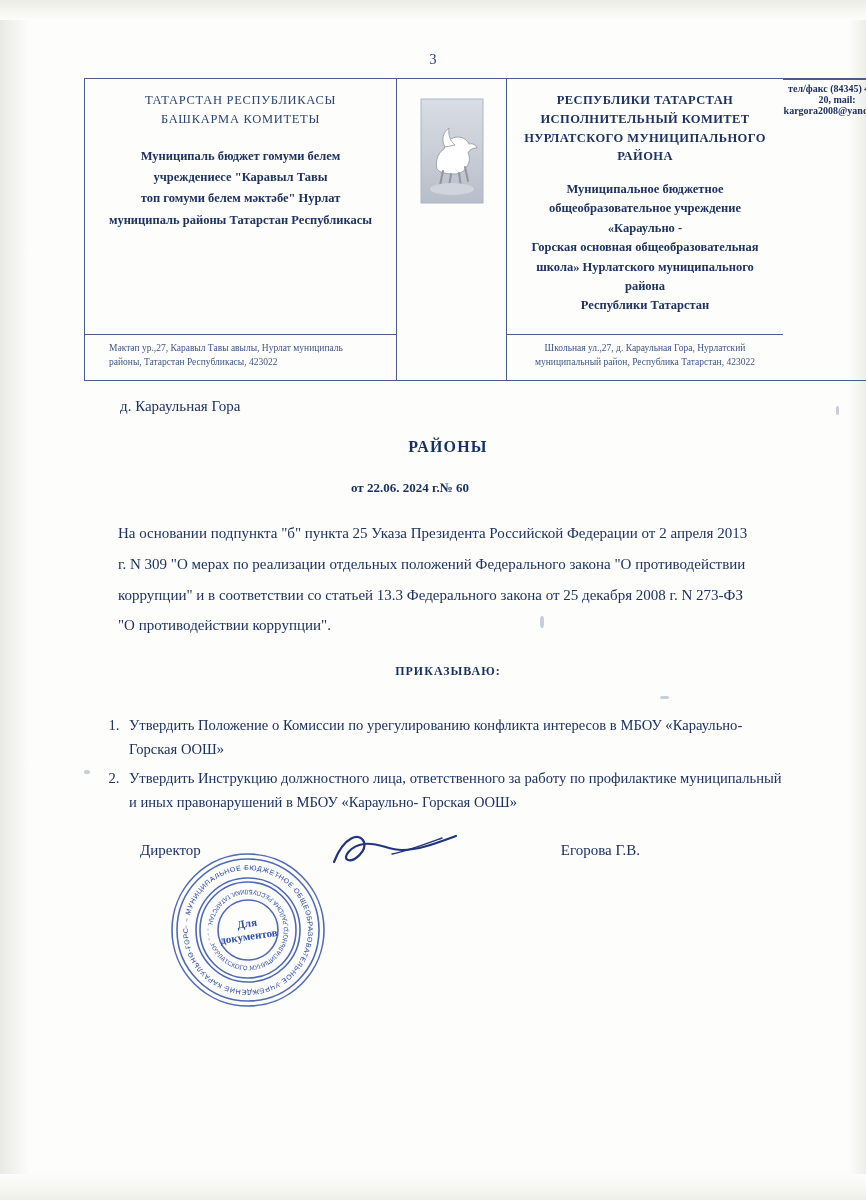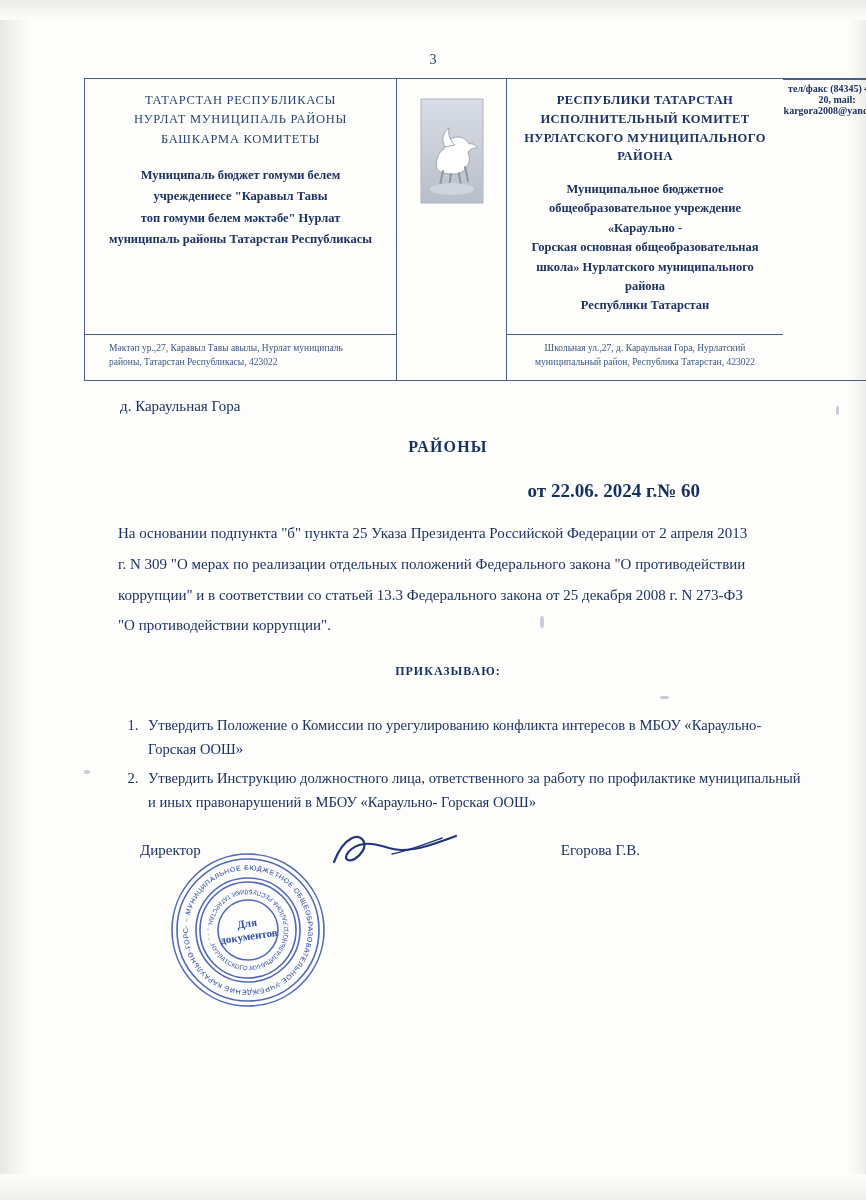--- a/index.html
+++ b/index.html
@@ -168,22 +168,22 @@
     font-weight: bold;
     letter-spacing: 1.2px;
     color: #16305f;
   }
   .date-line {
     position: absolute;
     left: 120px;
     top: 480px;
     width: 640px;
     display: flex;
-    justify-content: flex-end;
-    font-size: 19px;
+    justify-content: center;
+    font-size: 13px;
     font-weight: bold;
     color: #16305f;
   }
   .date-line .num { padding-right: 60px; }
 
   .preamble {
     position: absolute;
     left: 118px;
     top: 518px;
     width: 640px;
@@ -200,21 +200,21 @@
     text-align: center;
     padding-left: 30px;
     box-sizing: border-box;
     font-size: 12px;
     font-weight: bold;
     letter-spacing: 1px;
     color: #16305f;
   }
   .items {
     position: absolute;
-    left: 114px;
+    left: 95px;
     top: 714px;
     width: 660px;
     margin: 0;
     padding-left: 28px;
     font-size: 14.6px;
     line-height: 1.62;
     color: #1d3260;
   }
   .items li { margin-bottom: 6px; padding-left: 6px; }
 
@@ -275,21 +275,20 @@
   <div class="scan-edge-bottom"></div>
 
   <div class="page-number">3</div>
 
   <div class="letterhead">
     <div class="lh-row">
 
       <div class="lh-col lh-left">
         <div class="lh-title">
           <div>ТАТАРСТАН  РЕСПУБЛИКАСЫ</div>
-          <div>НУРЛАТ МУНИЦИПАЛЬ РАЙОНЫ</div>
           <div>БАШКАРМА КОМИТЕТЫ</div>
         </div>
         <div class="lh-sub">
           <div>Муниципаль бюджет гомуми белем</div>
           <div>учреждениесе "Каравыл Тавы</div>
           <div>топ гомуми белем  мәктәбе" Нурлат</div>
           <div>муниципаль  районы Татарстан Республикасы</div>
         </div>
         <div class="lh-spacer"></div>
         <div class="lh-addr-sep"></div>

